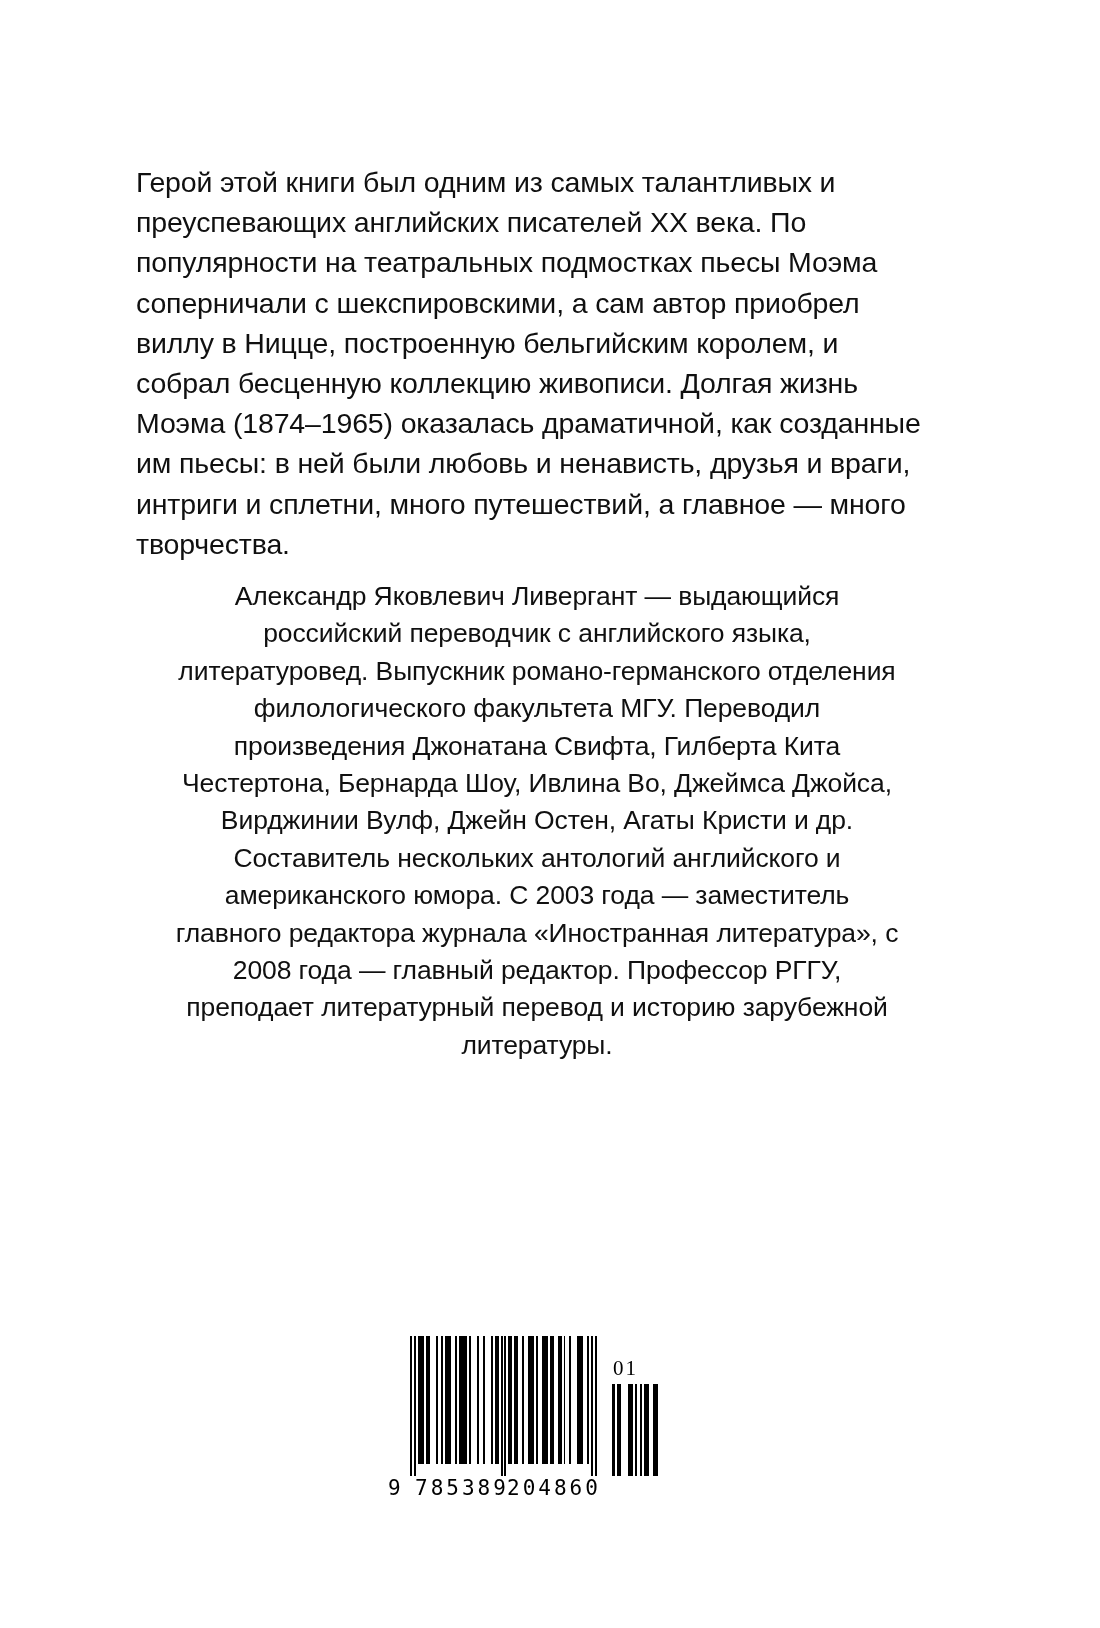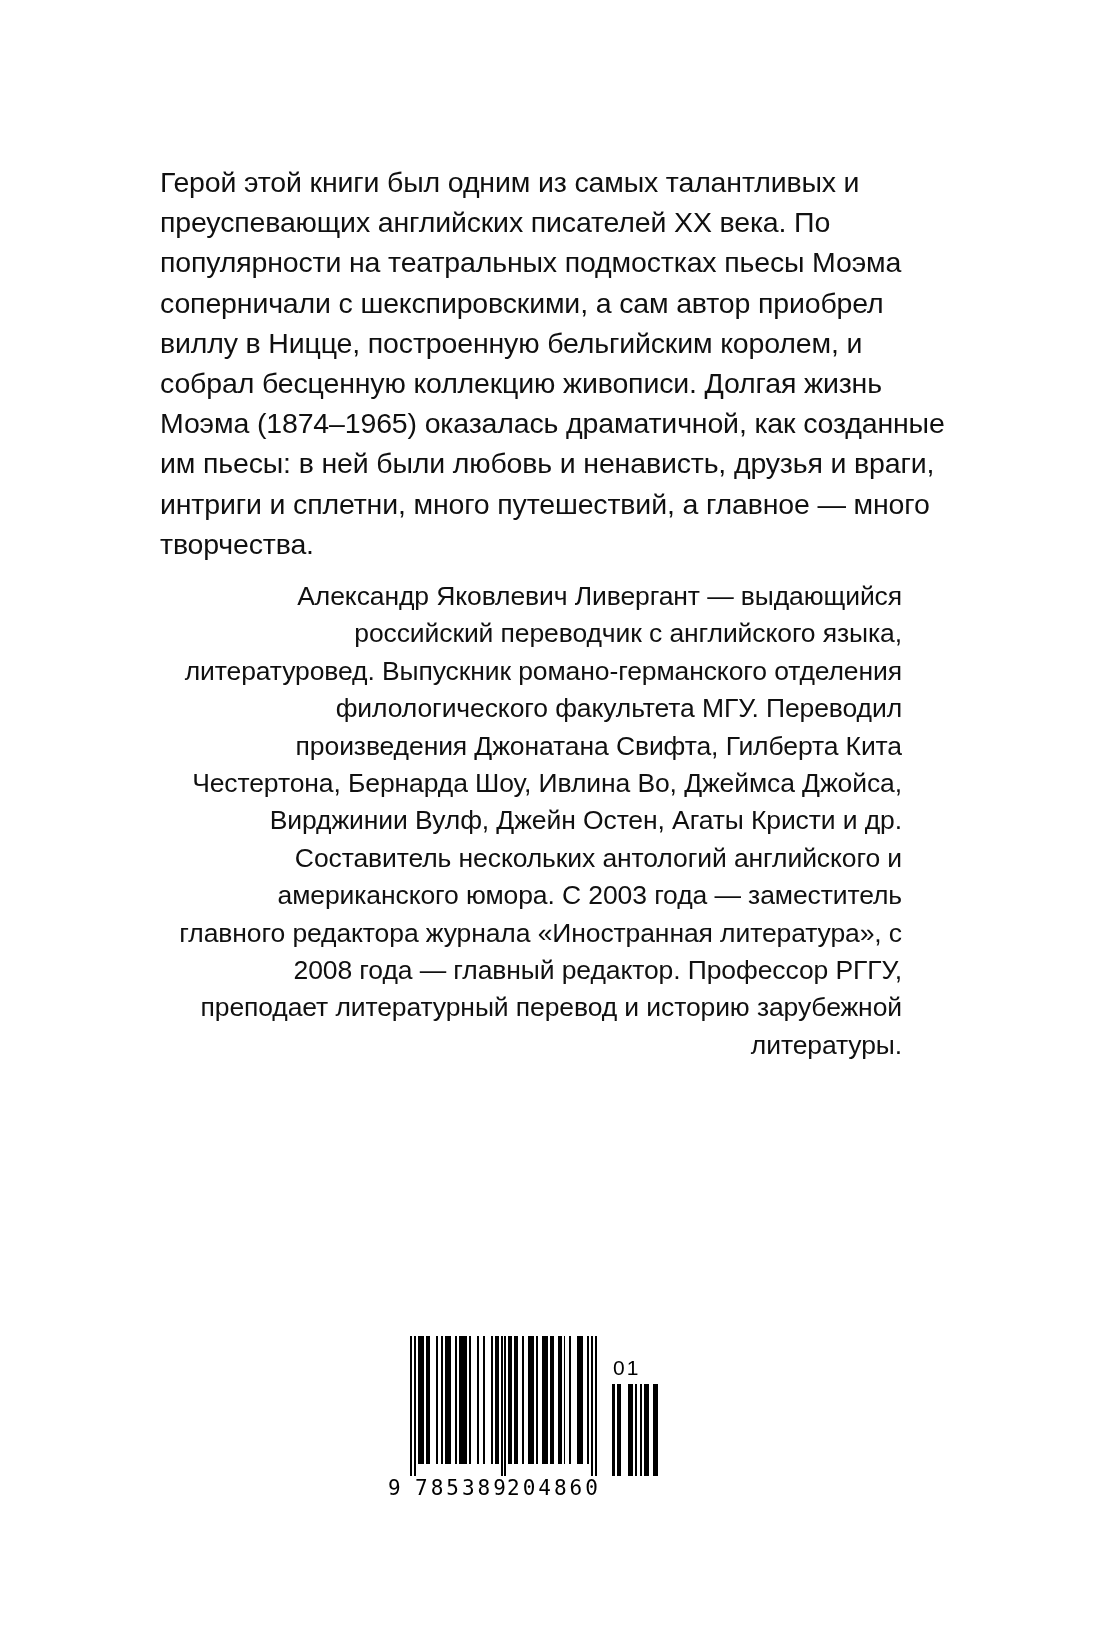--- a/index.html
+++ b/index.html
@@ -28,33 +28,32 @@
     left: 136px;
     top: 162px;
     width: 794px;
     font-size: 28.5px;
     line-height: 40.2px;
     letter-spacing: -0.15px;
     color: #101010;
     text-align: left;
     white-space: pre-line;
     font-weight: 400;
-    margin-left: 24px;
   }
 
   .bio {
     position: absolute;
     left: 172px;
     top: 578px;
     width: 730px;
     font-size: 26.5px;
     line-height: 37.4px;
     letter-spacing: -0.1px;
     color: #101010;
-    text-align: right;
+    text-align: center;
     white-space: pre-line;
     font-weight: 400;
   }
 
   
   .barcode-area {
     position: absolute;
     left: 410px;
     top: 1336px;
     width: 250px;
@@ -119,21 +118,21 @@
     position: absolute;
     left: 200px;
     top: 48px;
     width: 48px;
     height: 92px;
   }
   .addon-label {
     position: absolute;
     left: 3px;
     top: -28px;
-    font-family: Liberation Sans, sans-serif;
+    font-family: Liberation Serif, serif;
     font-size: 21px;
     color: #000000;
     letter-spacing: 2px;
     white-space: nowrap;
   }
   .addon-bars {
     position: absolute;
     left: 0;
     top: 0;
     width: 48px;

